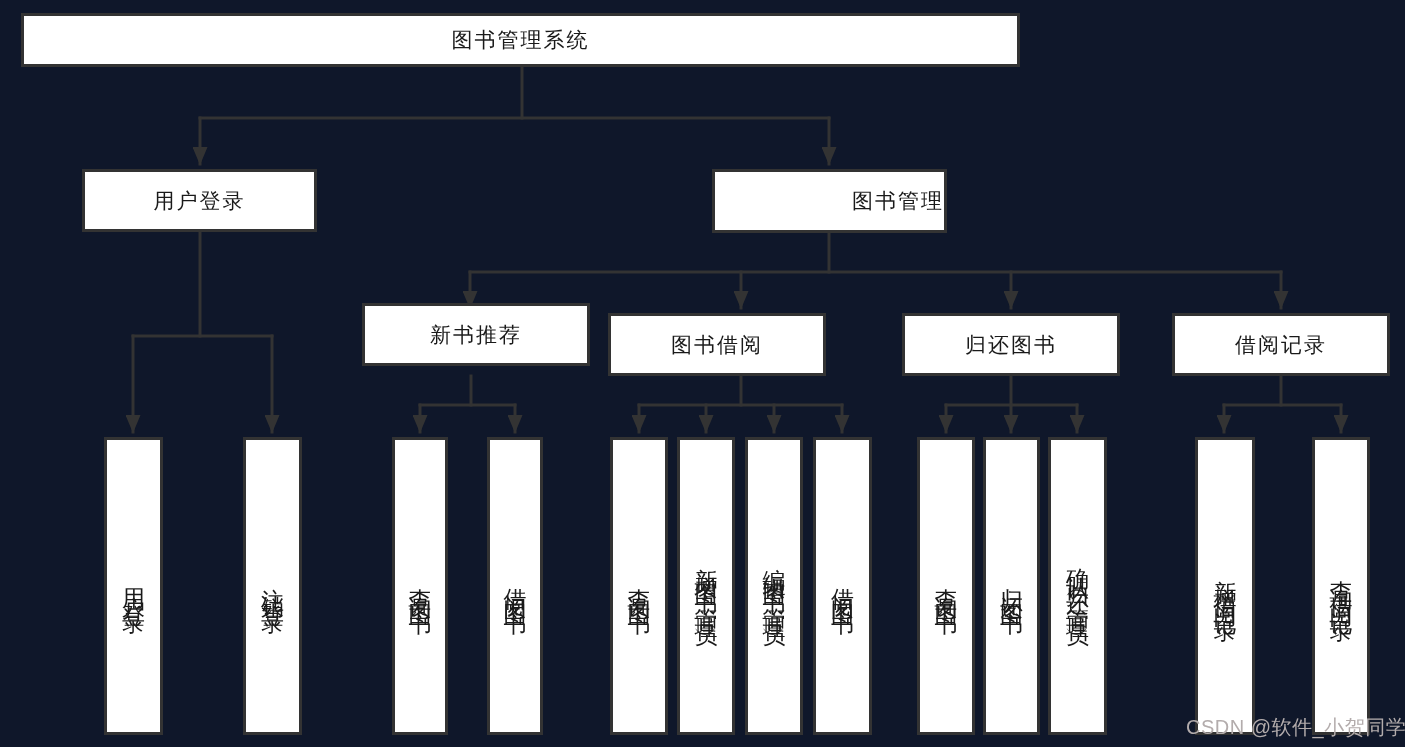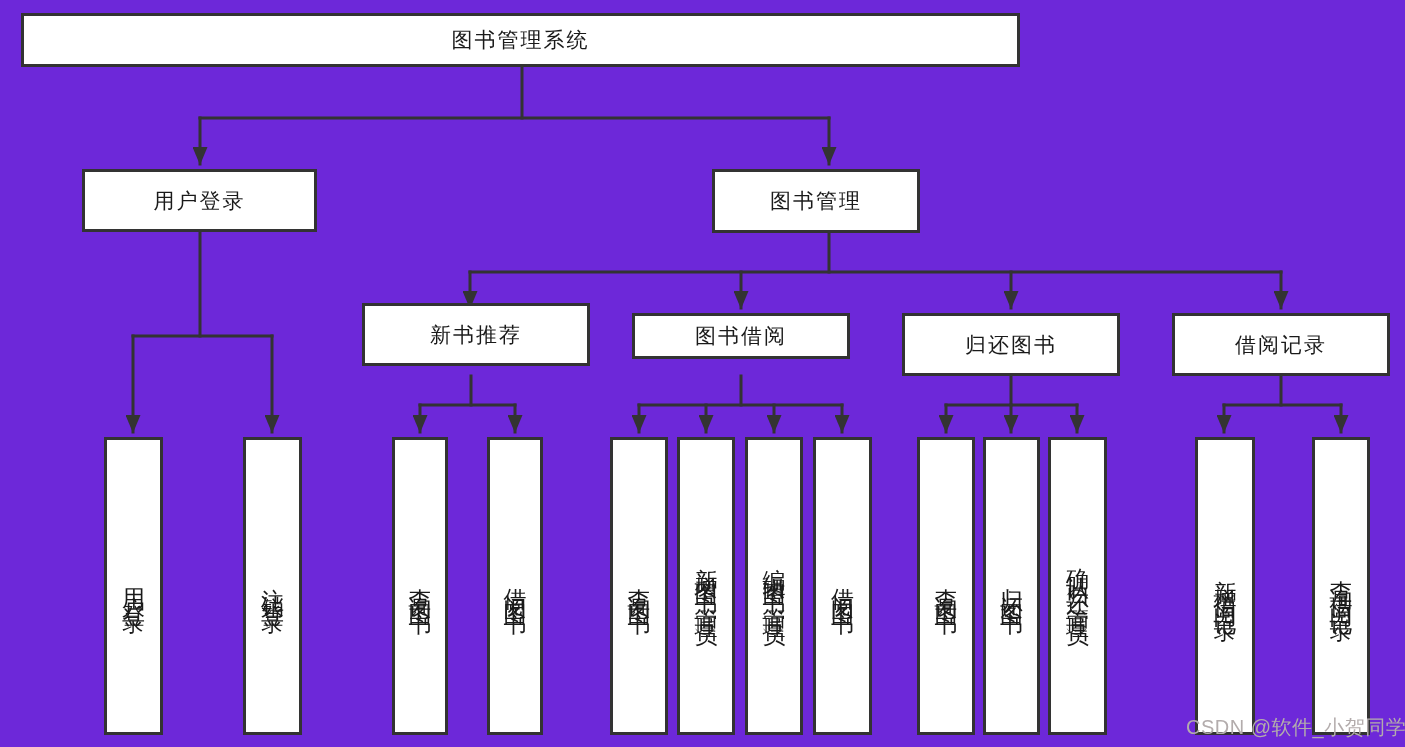--- a/index.html
+++ b/index.html
@@ -1,19 +1,19 @@
 <!DOCTYPE html>
 <html><head>
 <meta charset="utf-8">
 <style>
   html,body { margin:0; padding:0; background:#ffffff; }
   .stage {
     position:relative;
     width:1405px; height:747px;
-    background:#6d28d9;
+    background:#0f172a;
     font-family:"Liberation Sans","DejaVu Sans",sans-serif;
     overflow:hidden;
   }
   .connectors { position:absolute; left:0; top:0; width:1405px; height:747px; z-index:1; }
   .node {
     position:absolute; box-sizing:border-box;
     border:3px solid #333333; background:#ffffff;
     display:flex; align-items:center; justify-content:center;
     color:#1a1a1a; z-index:2;
   }
@@ -92,28 +92,28 @@
     </g>
   </svg>
 
   <div class="node h-node" style="left:21px; top:13px; width:999px; height:54px;">
     <span>图书管理系统</span>
   </div>
 
   <div class="node h-node" style="left:82px; top:169px; width:235px; height:63px;">
     <span>用户登录</span>
   </div>
-  <div class="node h-node" style="left:712px; top:169px; width:208px; height:64px;">
+  <div class="node h-node" style="left:712px; top:169px; width:235px; height:64px;justify-content:flex-end;">
     <span>图书管理</span>
   </div>
 
   <div class="node h-node" style="left:362px; top:303px; width:228px; height:63px;">
     <span>新书推荐</span>
   </div>
-  <div class="node h-node" style="left:632px; top:313px; width:218px; height:46px;">
+  <div class="node h-node" style="left:608px; top:313px; width:218px; height:63px;">
     <span>图书借阅</span>
   </div>
   <div class="node h-node" style="left:902px; top:313px; width:218px; height:63px;">
     <span>归还图书</span>
   </div>
   <div class="node h-node" style="left:1172px; top:313px; width:218px; height:63px;">
     <span>借阅记录</span>
   </div>
 
   <div class="node v-node" style="left:104px; top:437px; width:59px; height:298px;">

